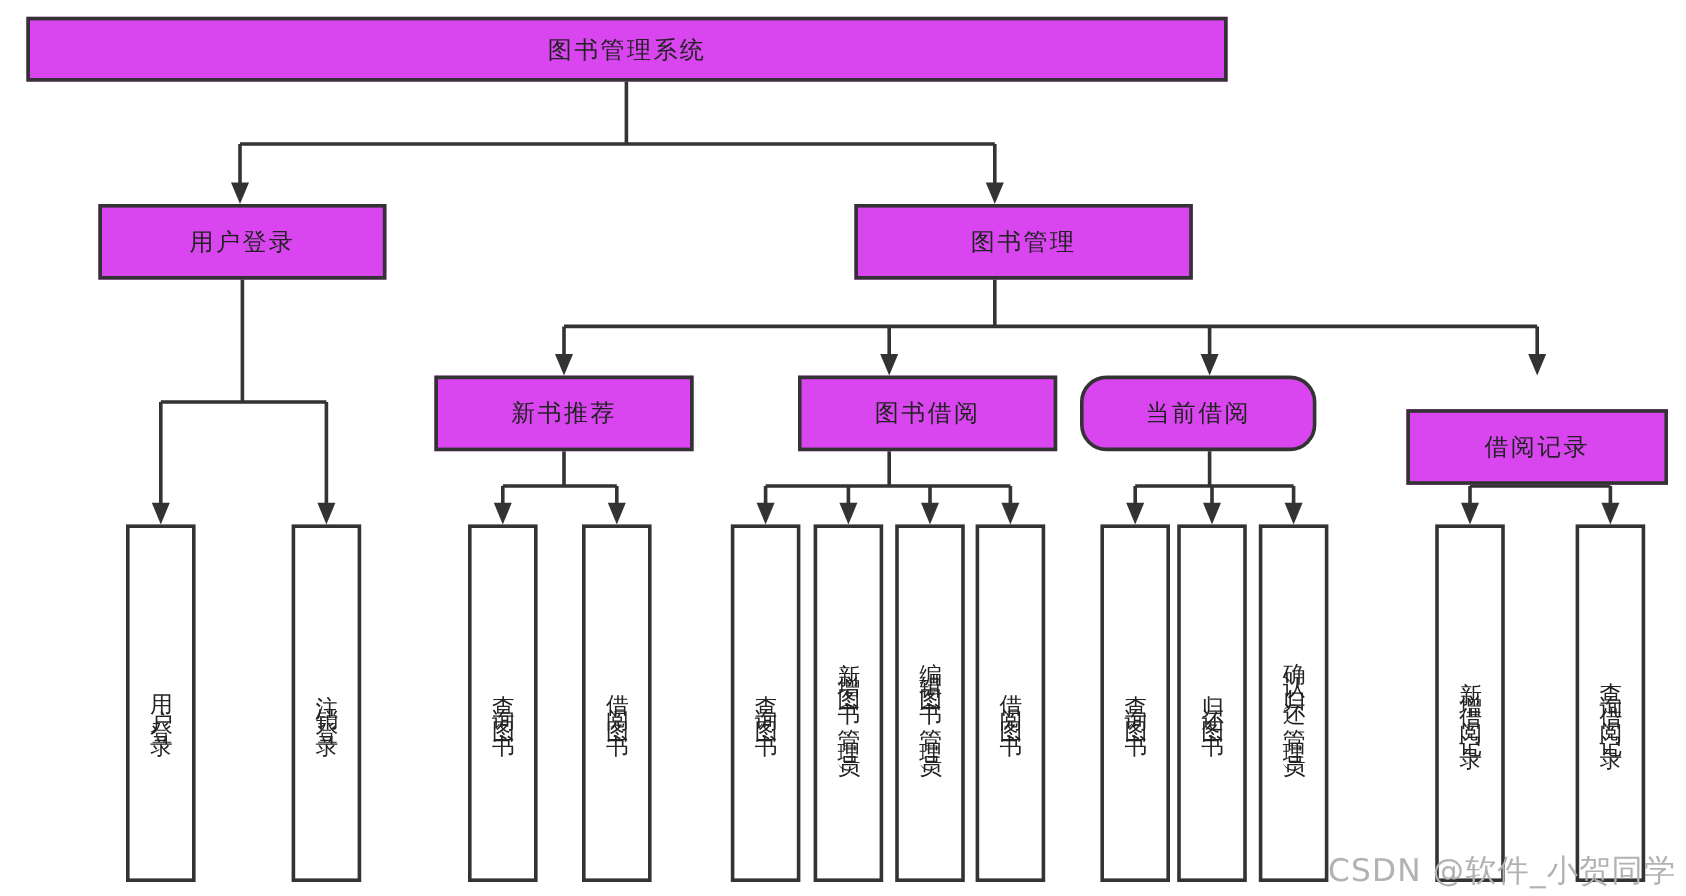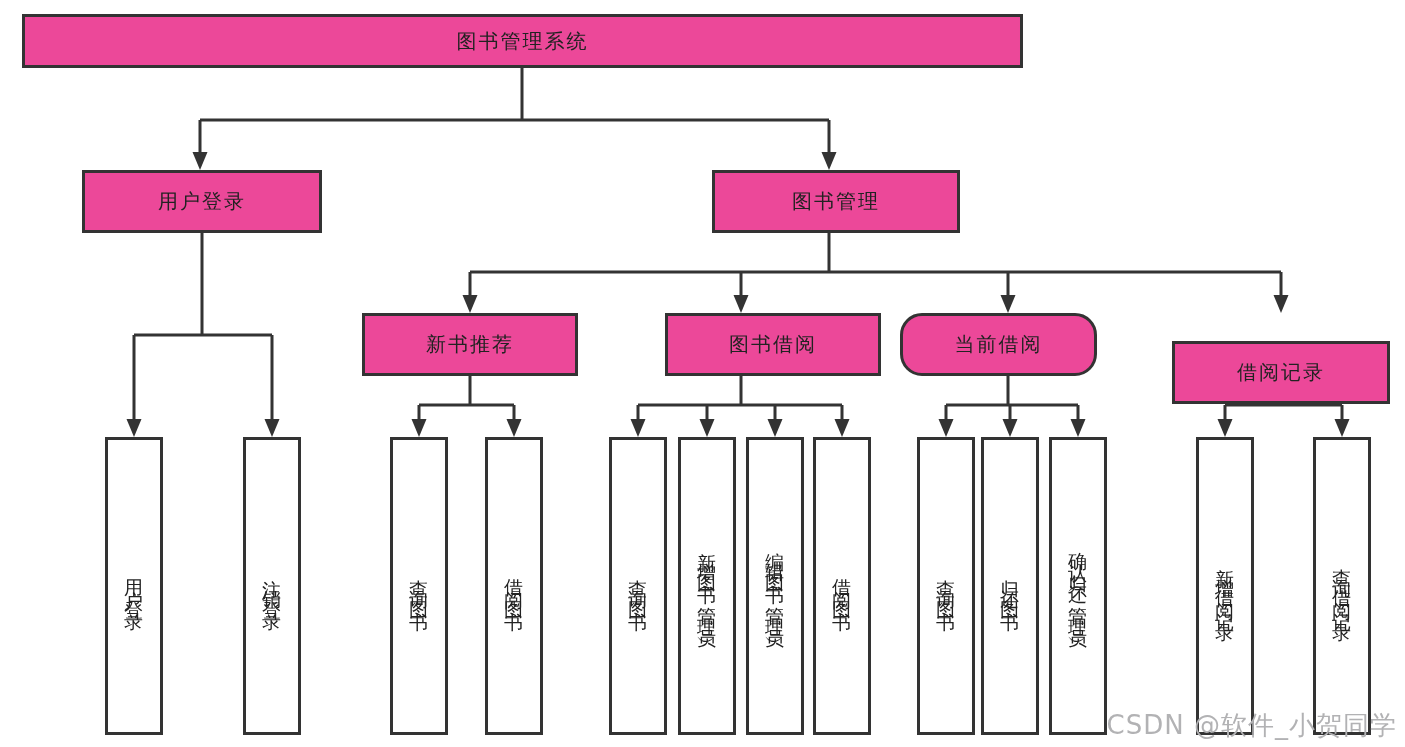--- a/index.html
+++ b/index.html
@@ -13,32 +13,32 @@
     overflow: hidden;
   }
   svg.wires { position: absolute; left: 0; top: 0; z-index: 1; }
   svg.wires path { stroke: #333333; stroke-width: 3; fill: none; }
   svg.wires polygon { fill: #333333; stroke: none; }
 
   .node {
     position: absolute;
     box-sizing: border-box;
     border: 3px solid #333333;
-    background: #ec4899;
+    background: #d946ef;
     display: flex;
     align-items: center;
     justify-content: center;
     z-index: 2;
     font-size: 20px;
     letter-spacing: 2px;
     white-space: nowrap;
   }
   .root  { left: 22px;  top: 14px;  width: 1001px; height: 54px; }
   .l2a   { left: 82px;  top: 170px; width: 240px;  height: 63px; }
-  .l2b   { left: 712px; top: 170px; width: 248px;  height: 63px; }
+  .l2b   { left: 712px; top: 170px; width: 282px;  height: 63px; }
   .l3    { top: 313px; height: 63px; width: 216px; }
   .l3a   { left: 362px; }
   .l3b   { left: 665px; }
   .l3c   { left: 900px; width: 197px; border-radius: 22px; }
   .l3d   { left: 1172px; width: 218px; margin-top: 28px; }
 
   .leaf {
     position: absolute;
     box-sizing: border-box;
     top: 437px;

